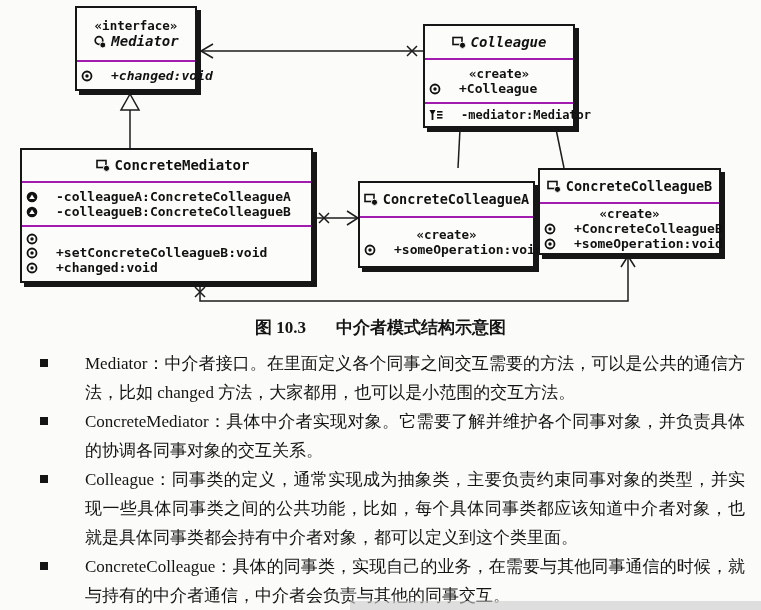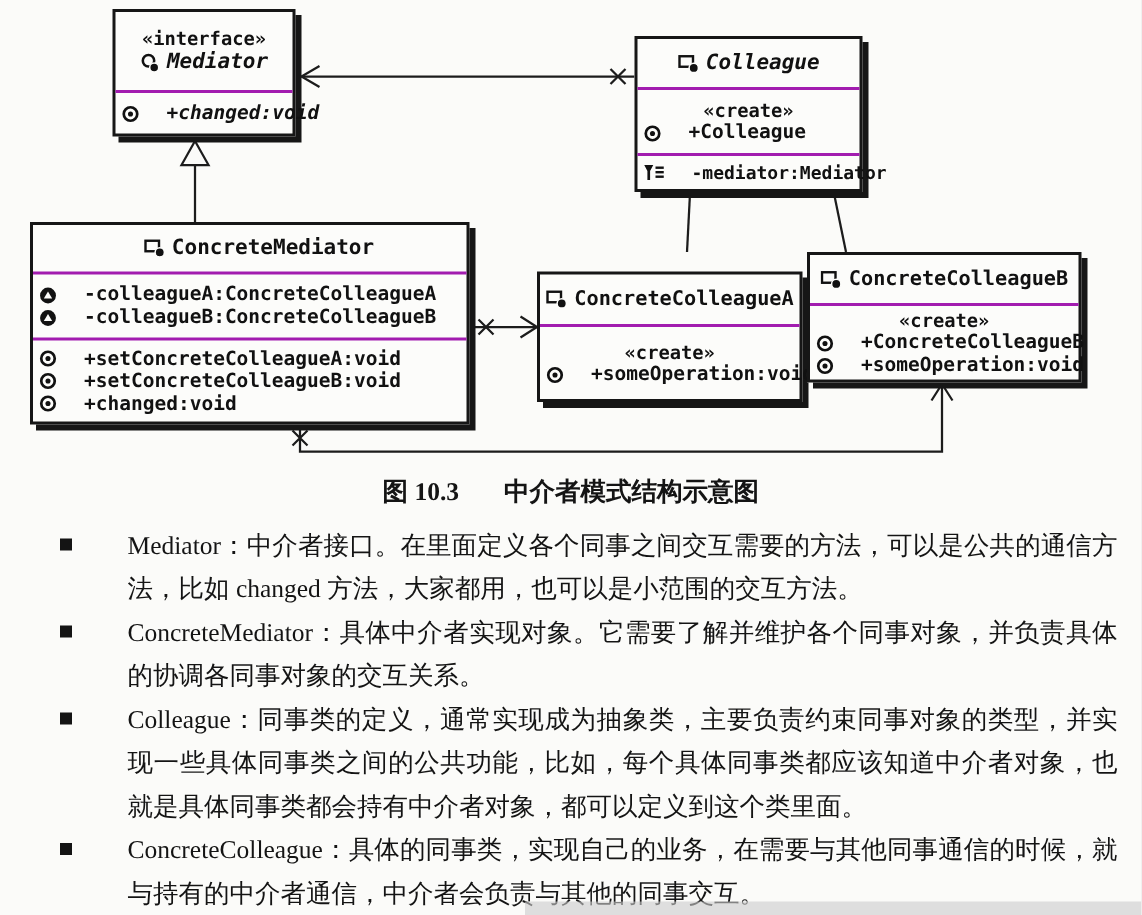--- a/index.html
+++ b/index.html
@@ -180,21 +180,20 @@
         </div>
       </div>
       <div class="cmp grow">
         <div class="member">
           <span class="icn">
             <svg width="12" height="12" viewBox="0 0 12 12">
                 <circle cx="6" cy="6" r="4.5" fill="none" stroke="#111" stroke-width="1.8"></circle>
                 <circle cx="6" cy="6" r="1.7" fill="#111"></circle>
               </svg>
           </span>
-          <span>+setConcreteColleagueA:void</span>
         </div>
         <div class="member">
           <span class="icn">
             <svg width="12" height="12" viewBox="0 0 12 12">
                 <circle cx="6" cy="6" r="4.5" fill="none" stroke="#111" stroke-width="1.8"></circle>
                 <circle cx="6" cy="6" r="1.7" fill="#111"></circle>
               </svg>
           </span>
           <span>+setConcreteColleagueB:void</span>
         </div>

